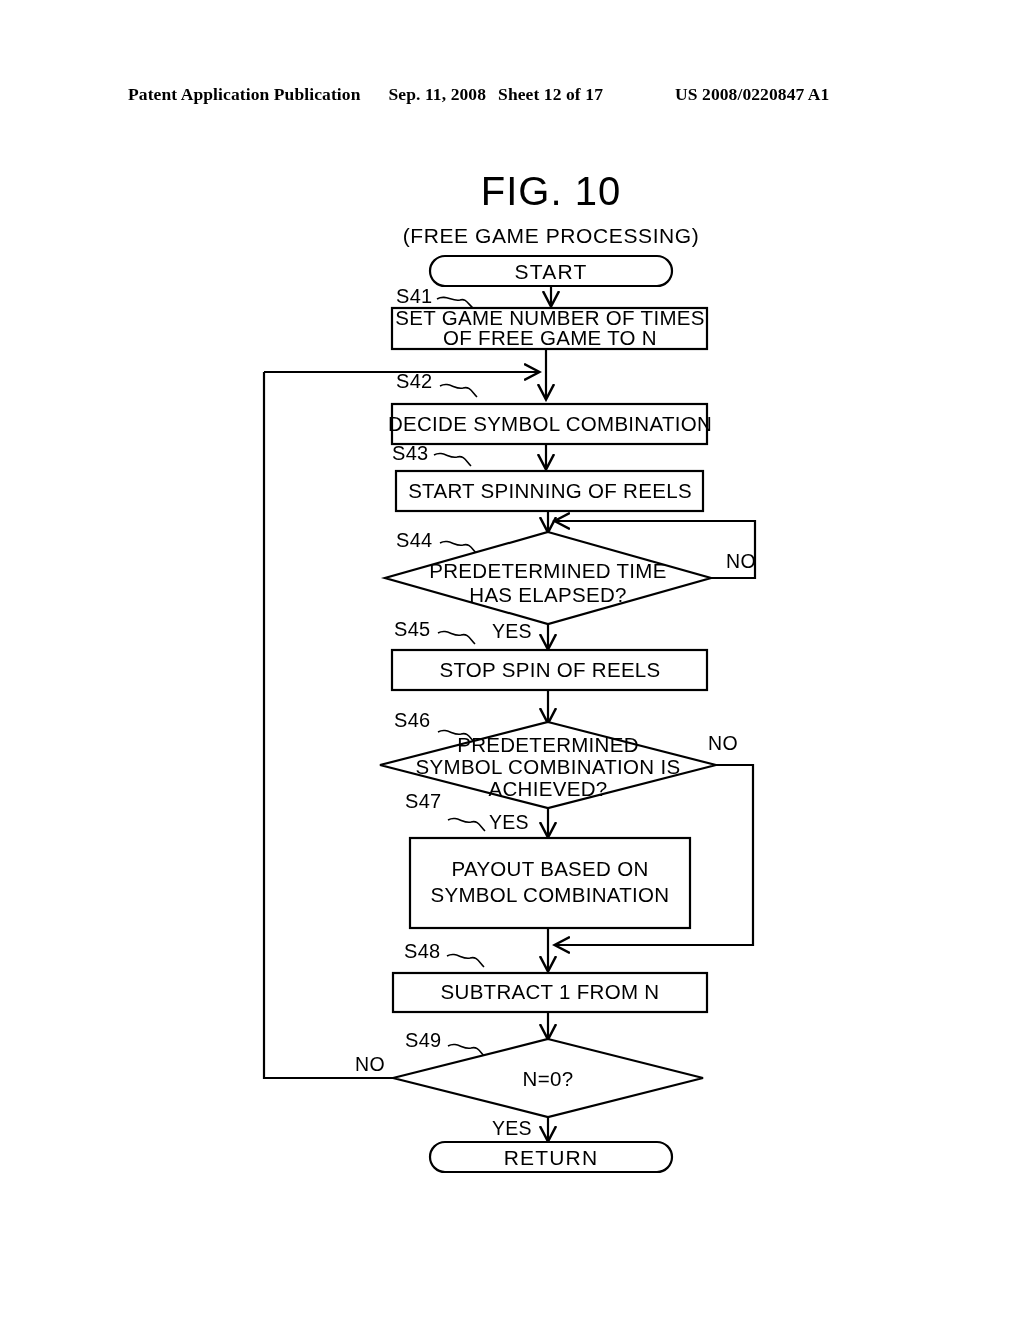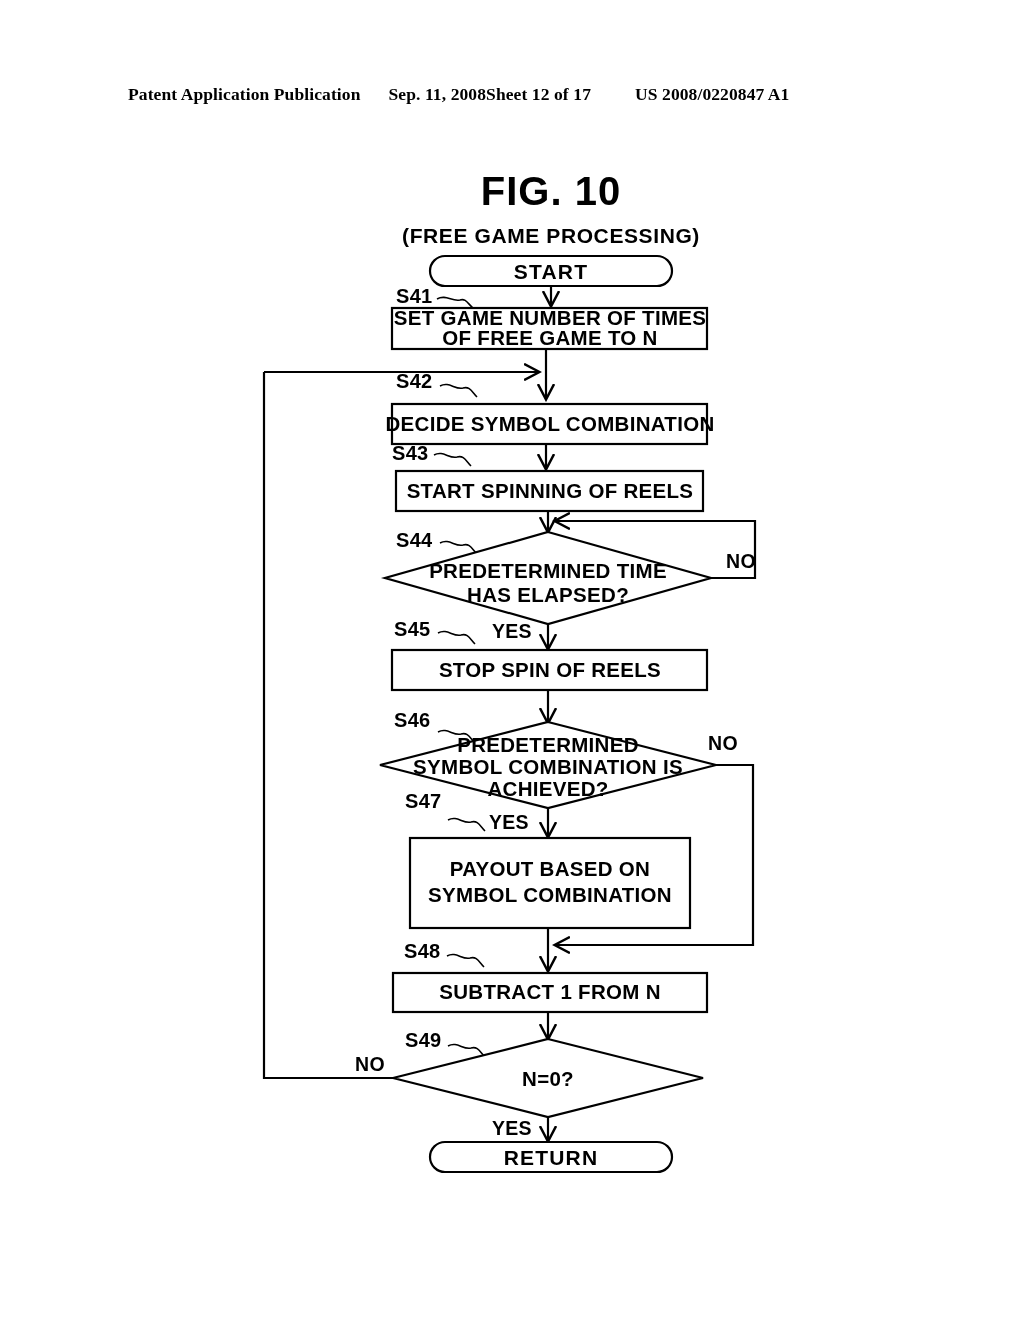--- a/index.html
+++ b/index.html
@@ -25,31 +25,30 @@
     display: flex;
     align-items: flex-start;
     font-family: "Liberation Serif", serif;
     font-weight: bold;
     font-size: 17.5px;
     letter-spacing: 0.1px;
     white-space: nowrap;
   }
   .hdr-pub   { }
   .hdr-date  { margin-left: 28px; }
-  .hdr-sheet { }
-  .hdr-pat   { margin-left: 44px; }
+  .hdr-sheet { margin-left: 12px; }
+  .hdr-pat   { margin-left: 72px; }
 
   
   .figure-wrap {
     position: absolute;
     top: 0;
     left: 0;
     width: 1024px;
     height: 1160px;
-    font-weight: bold;
   }
   svg.flow {
     position: absolute;
     top: 0;
     left: 0;
     width: 1024px;
     height: 1320px;
   }
 
   svg text {

